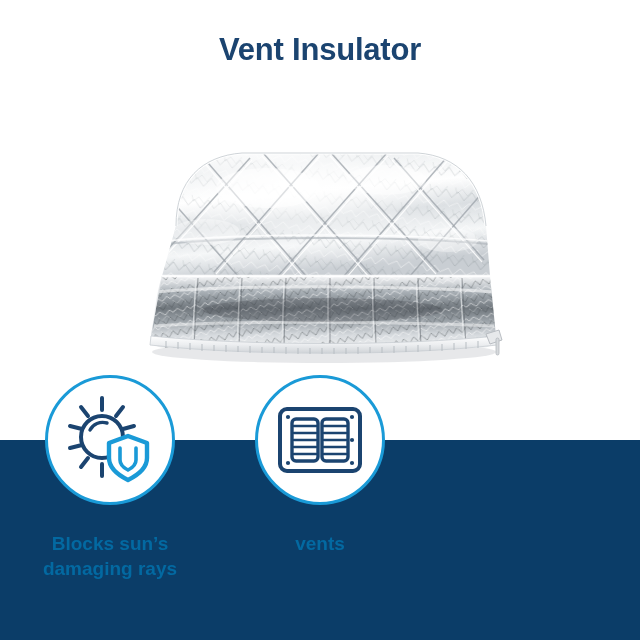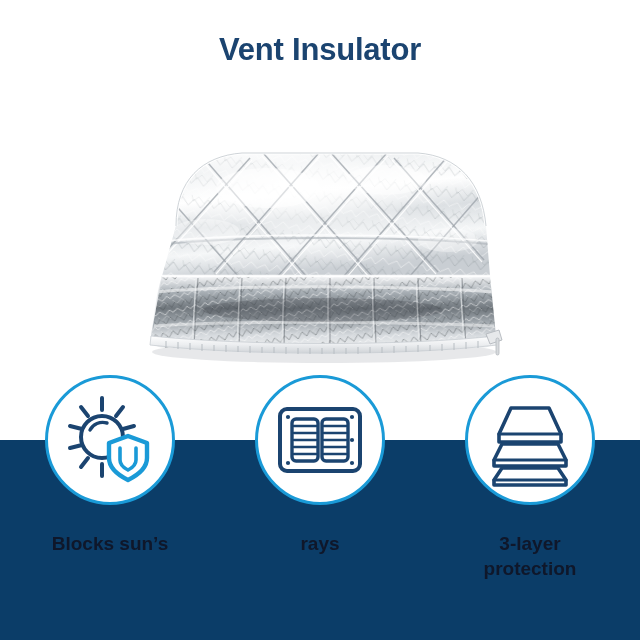--- a/index.html
+++ b/index.html
@@ -93,21 +93,21 @@
     align-items: center;
     justify-content: center;
     z-index: 3;
   }
   .circle svg { display: block; }
 
   .caption {
     position: relative;
     margin-top: 26px;
     text-align: center;
-    color: #0f172a;
+    color: #0369a1;
     font-size: 19px;
     font-weight: bold;
     line-height: 25px;
     z-index: 3;
   }
   .caption .cline {
     display: block;
     white-space: nowrap;
   }
 </style>
@@ -317,20 +317,21 @@
           <circle cx="40" cy="45" r="21" fill="none" stroke="#1b4470" stroke-width="4"></circle>
 
           <path d="M28,38 C31,32 38,29 45,31" fill="none" stroke="#1b4470" stroke-width="3.4" stroke-linecap="round"></path>
 
           <path d="M66,44 L85,51 L85,66 C85,76 76,83 66,88 C56,83 47,76 47,66 L47,51 Z" fill="#ffffff" stroke="#1a9ad7" stroke-width="4.4" stroke-linejoin="round"></path>
           <path d="M58,56 L58,68 C58,73 62,76 66,78 C70,76 74,73 74,68 L74,56" fill="none" stroke="#1a9ad7" stroke-width="3.6" stroke-linecap="round"></path>
         </svg>
       </div>
       <div class="caption">
         <span class="cline">Blocks sun’s</span>
+        <span class="cline">damaging rays</span>
       </div>
     </div>
 
     <div class="feature feature-2">
       <div class="circle">
         <svg width="96" height="96" viewBox="0 0 96 96">
 
           <rect x="8" y="17" width="80" height="62" rx="7" ry="7" fill="#ffffff" stroke="#1b4470" stroke-width="4"></rect>
 
           <g fill="#1b4470">
@@ -354,43 +355,20 @@
           <g stroke="#1b4470" stroke-width="2.6" stroke-linecap="round">
             <path d="M52,34 L74,34"></path>
             <path d="M52,41 L74,41"></path>
             <path d="M52,48 L74,48"></path>
             <path d="M52,55 L74,55"></path>
             <path d="M52,62 L74,62"></path>
           </g>
         </svg>
       </div>
       <div class="caption">
-        <span class="cline">rays</span>
+        <span class="cline">vents</span>
       </div>
     </div>
 
-    <div class="feature feature-3">
-      <div class="circle">
-        <svg width="96" height="96" viewBox="0 0 96 96">
-          <g fill="#ffffff" stroke="#1b4470" stroke-width="3.6" stroke-linejoin="round">
-
-            <path d="M29,16 L67,16 L79,42 L79,50 L17,50 L17,42 Z"></path>
-
-            <path d="M20,52 L76,52 L84,68 L84,74 L12,74 L12,68 Z"></path>
-
-            <path d="M20,76 L76,76 L84,88 L84,93 L12,93 L12,88 Z"></path>
-          </g>
-          <g fill="none" stroke="#1b4470" stroke-width="3.2" stroke-linecap="round">
-            <path d="M17,42 L79,42"></path>
-            <path d="M12,68 L84,68"></path>
-            <path d="M12,88 L84,88"></path>
-          </g>
-        </svg>
-      </div>
-      <div class="caption">
-        <span class="cline">3-layer</span>
-        <span class="cline">protection</span>
-      </div>
-    </div>
 
   </div>
 
 </div>
 
 </body></html>

